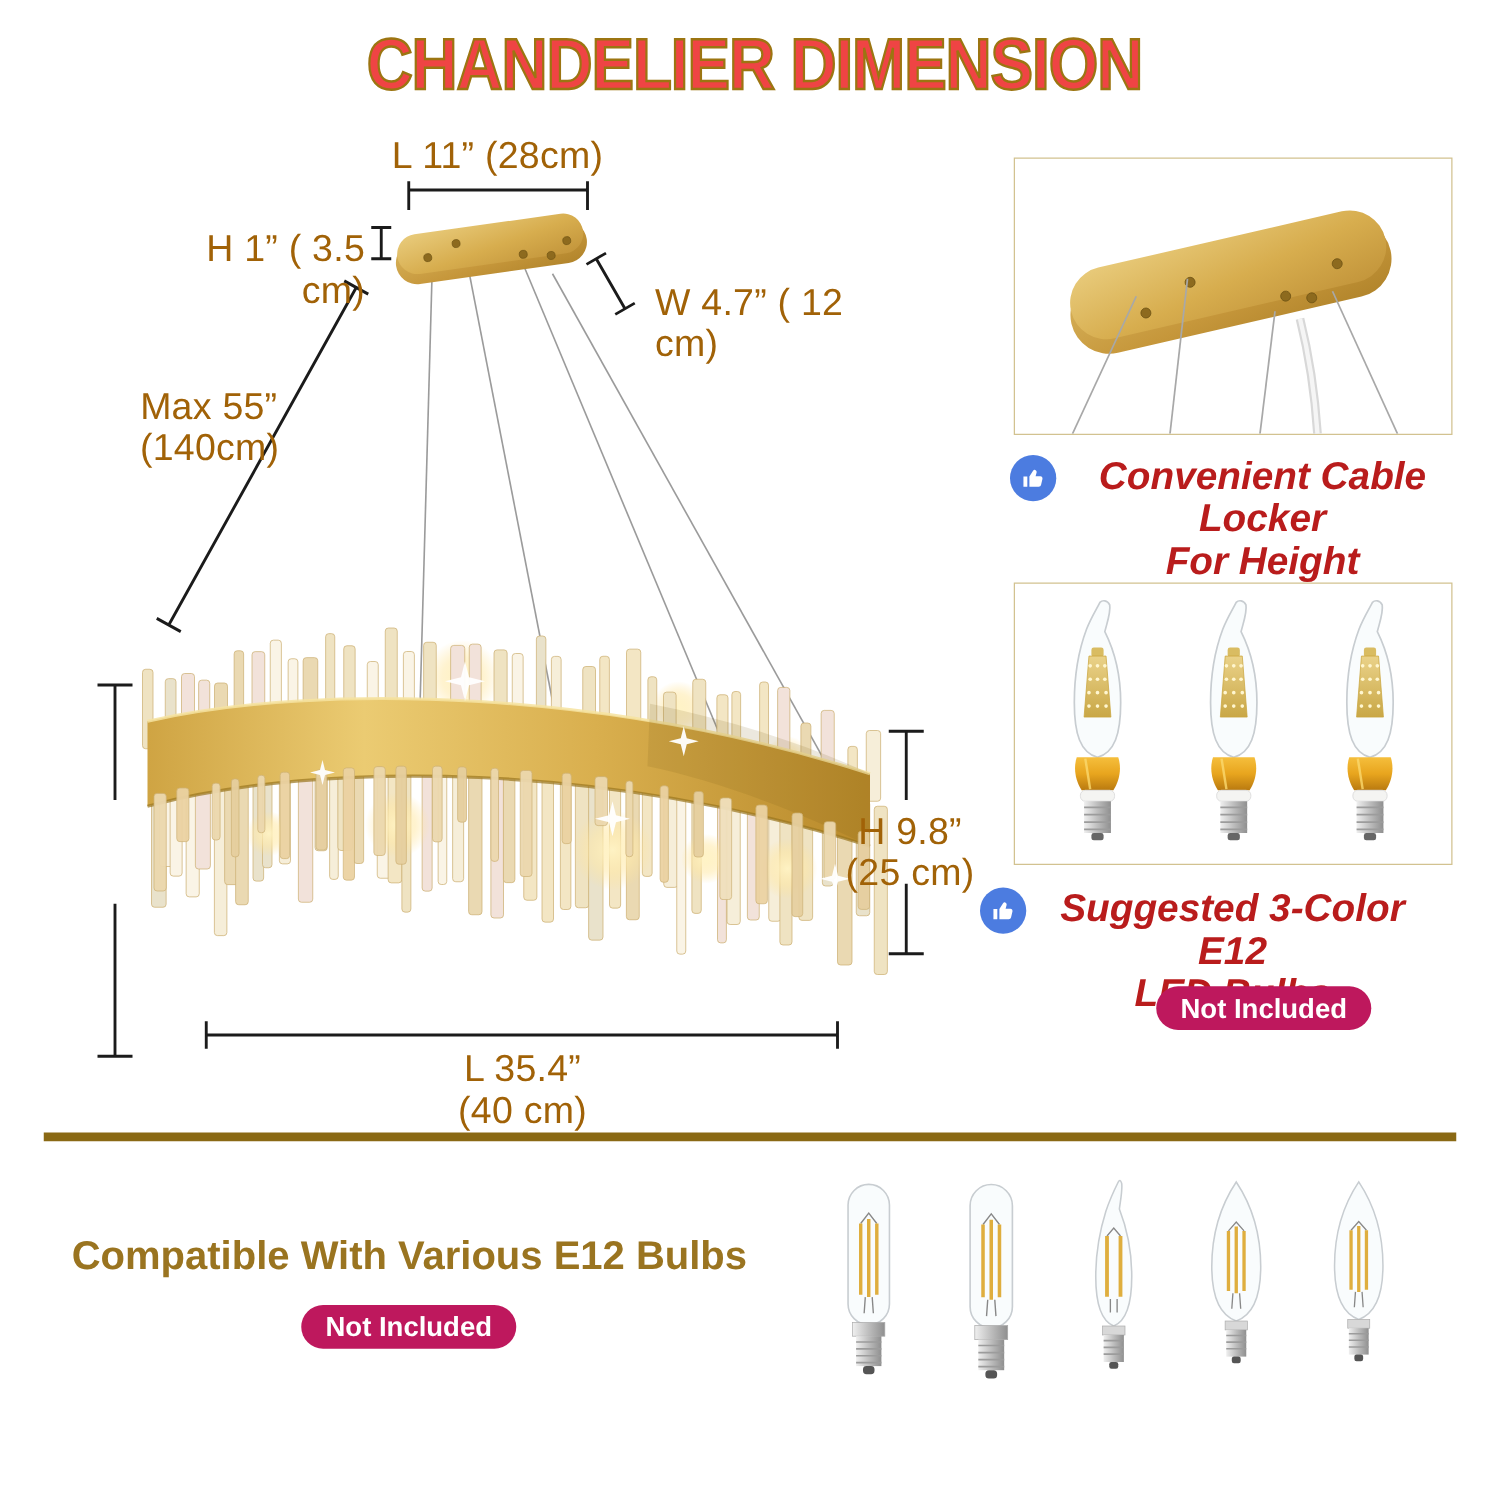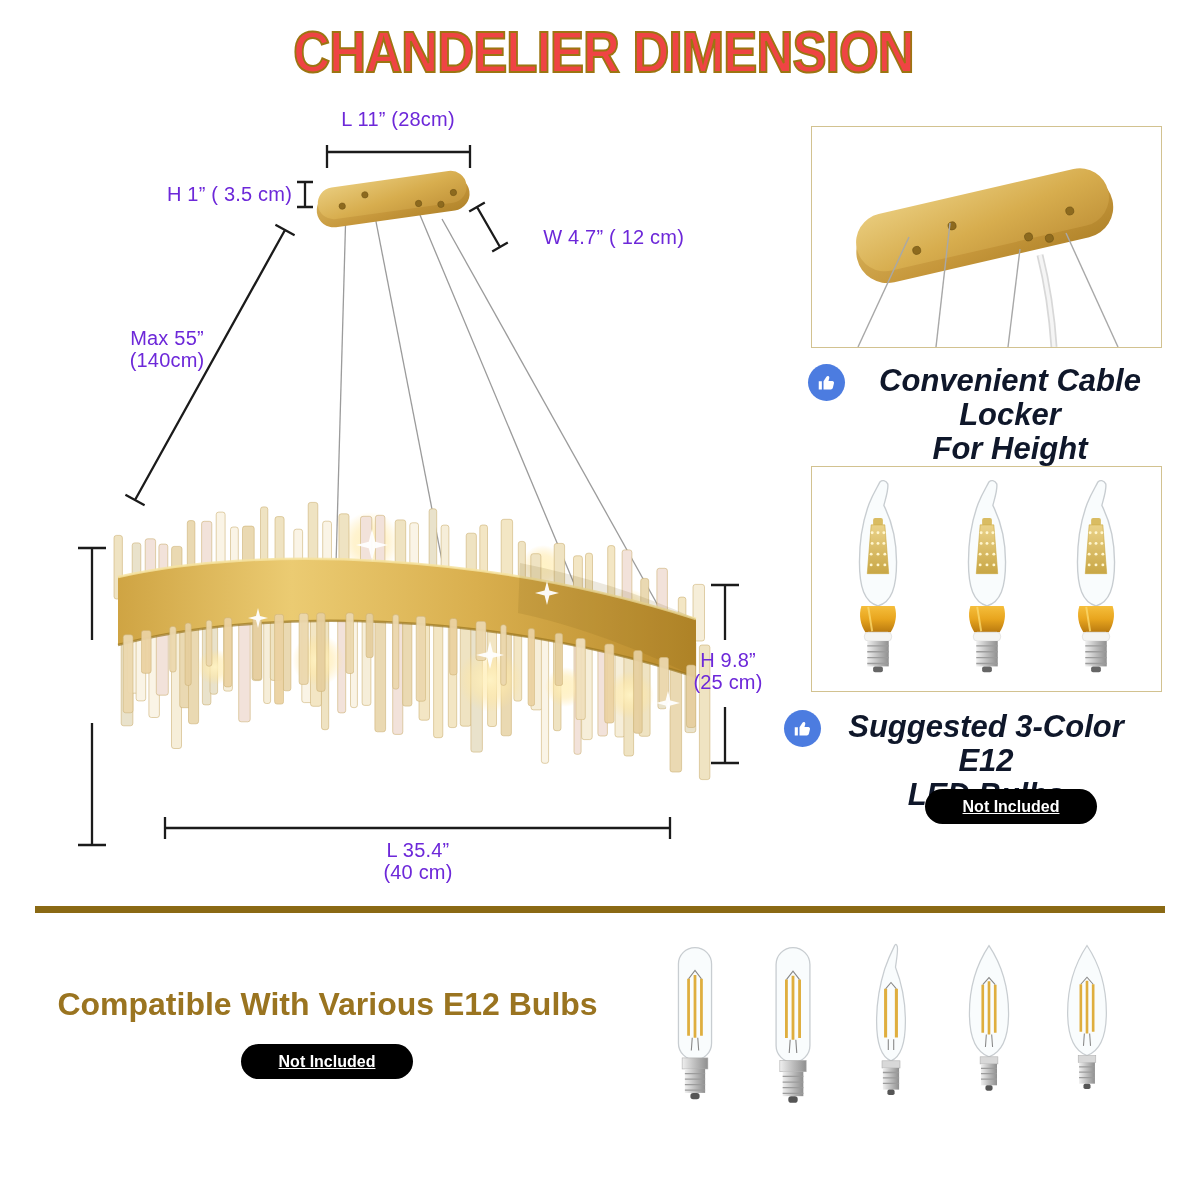--- a/index.html
+++ b/index.html
@@ -6,35 +6,35 @@
   .page{position:relative;width:1200px;height:1200px;background:#ffffff;overflow:hidden;
         font-family:"Liberation Sans",sans-serif;}
   
   .page-title{position:absolute;left:4px;top:18px;width:1200px;text-align:center;
     font-size:58px;font-weight:bold;color:#ef4444;letter-spacing:-1px;}
   .page-title span{display:inline-block;transform:scaleX(0.88);
     -webkit-text-stroke:2px #9C7511;}
   
   .diagram{position:absolute;left:20px;top:95px;width:770px;height:810px;}
   .diagram svg{position:absolute;left:0;top:0;}
-  .dim{position:absolute;color:#6d28d9;font-size:20px;line-height:1.1;letter-spacing:.2px;}
+  .dim{position:absolute;color:#a16207;font-size:30px;line-height:1.1;letter-spacing:.2px;}
   .dim.center{text-align:center;}
   .dim.right{text-align:right;}
   
   .panel{position:absolute;background:#fff;border:1px solid #D2C290;box-sizing:border-box;}
   .panel-canopy{left:811px;top:126px;width:351px;height:222px;}
   .panel-bulbs{left:811px;top:466px;width:351px;height:226px;display:flex;
     justify-content:center;align-items:flex-start;gap:11px;padding-top:11px;}
   .feature-row{position:absolute;display:flex;align-items:flex-start;}
   .like{width:37px;height:37px;border-radius:50%;background:#4C7CE0;flex:0 0 auto;
     display:flex;align-items:center;justify-content:center;}
-  .feature-text{width:322px;text-align:center;color:#0f172a;font-weight:bold;
+  .feature-text{width:322px;text-align:center;color:#b91c1c;font-weight:bold;
     font-style:italic;font-size:31px;line-height:1.1;margin-left:4px;}
-  .pill{position:absolute;background:#000000;border-radius:18px;color:#fff;
-    font-weight:bold;font-size:16px;display:flex;align-items:center;justify-content:center;text-decoration:underline;}
+  .pill{position:absolute;background:#be185d;border-radius:18px;color:#fff;
+    font-weight:bold;font-size:22px;display:flex;align-items:center;justify-content:center;}
   
   .divider{position:absolute;left:35px;top:906px;width:1130px;height:7px;background:#8A6914;}
   .bottom-heading{position:absolute;left:45px;top:986px;width:565px;text-align:center;
     color:#9A7420;font-weight:bold;font-size:32px;}
   .bulb-row{position:absolute;left:652px;top:942px;width:480px;height:190px;
     display:flex;align-items:flex-start;justify-content:space-between;}
 </style>
 </head>
 <body>
 
@@ -312,22 +312,22 @@
         <path d="M457,112 L480,152 M449.2,116.5 L464.8,107.5 M472.2,156.5 L487.8,147.5"></path>
         <path d="M265,135 L115,405 M274.6,140.3 L255.4,129.7 M124.6,410.3 L105.4,399.7"></path>
         <path d="M72,453 V545 M72,628 V750 M58,453 H86 M58,750 H86"></path>
         <path d="M705,490 V545 M705,612 V668 M691,490 H719 M691,668 H719"></path>
         <path d="M145,733 H650 M145,722 V744 M650,722 V744"></path>
       </g>
     </svg>
 
     <div class="dim center" style="left:258px;top:13px;width:240px;">L 11”  (28cm)</div>
     <div class="dim right" style="left:118px;top:88px;width:154px;">H 1”  ( 3.5 cm)</div>
-    <div class="dim" style="left:484px;top:131px;width:180px;text-align:right;">W 4.7”  ( 12 cm)</div>
-    <div class="dim center" style="left:92px;top:232px;width:110px;text-align:center;">
+    <div class="dim" style="left:504px;top:131px;width:180px;">W 4.7”  ( 12 cm)</div>
+    <div class="dim center" style="left:92px;top:214px;width:110px;text-align:center;">
       <div>Max 55”</div>
       <div>(140cm)</div>
     </div>
     <div class="dim center" style="left:646px;top:554px;width:124px;">
       <div>H 9.8”</div>
       <div>(25 cm)</div>
     </div>
     <div class="dim center" style="left:298px;top:744px;width:200px;">
       <div>L 35.4”</div>
       <div>(40 cm)</div>

